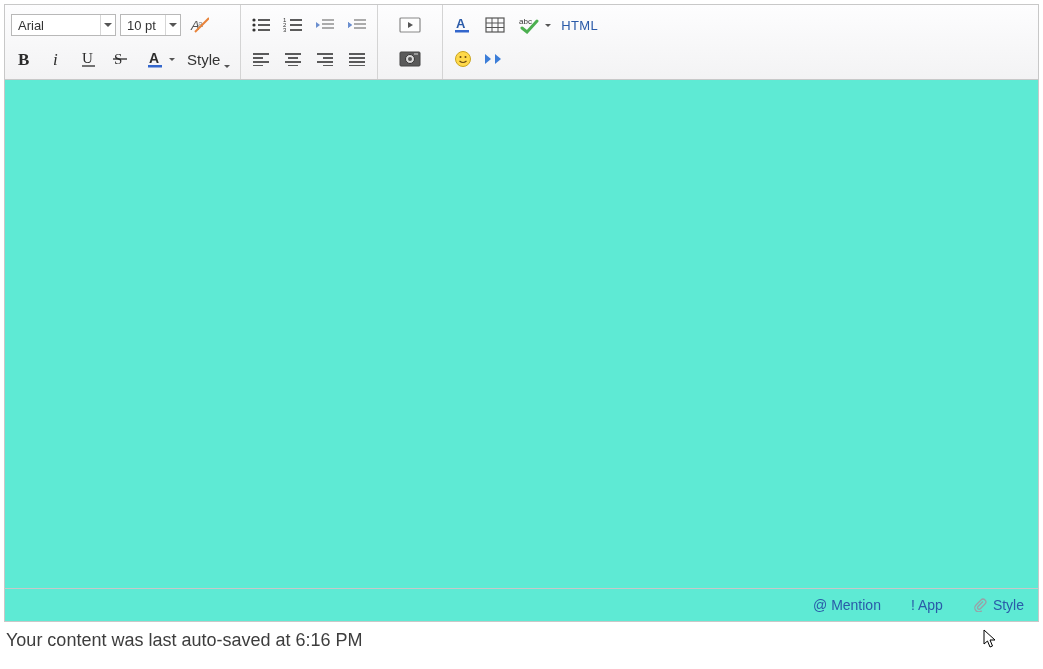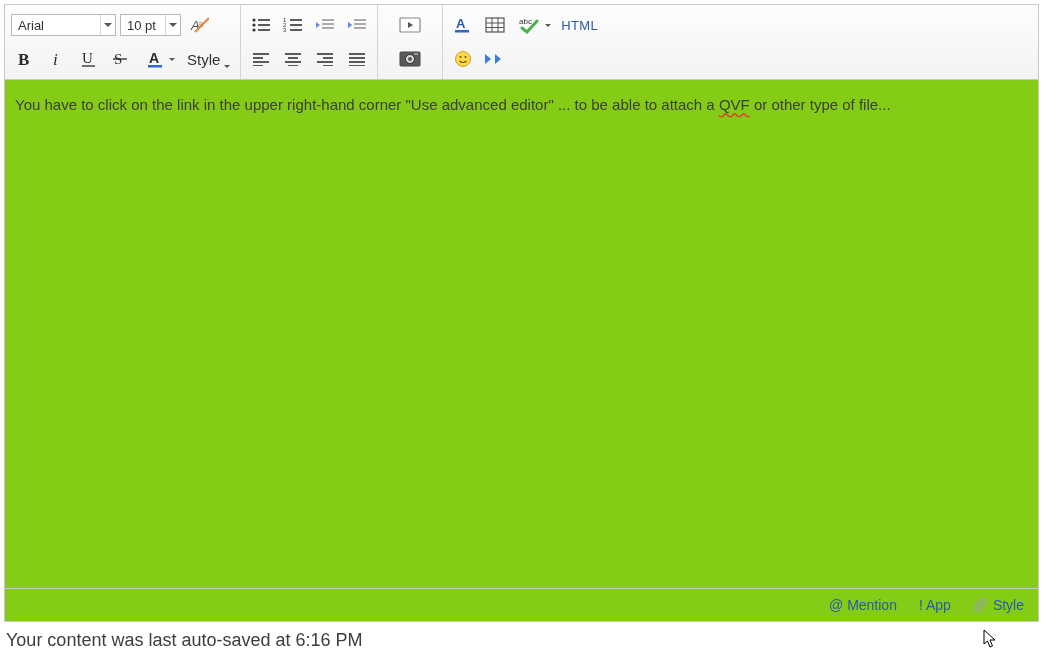--- a/index.html
+++ b/index.html
@@ -6,21 +6,21 @@
   body {
     margin: 0;
     padding: 4px;
     font-family: Arial, sans-serif;
     background: #fff;
     width: 1043px;
   }
   .editor-wrap {
     border: 1px solid #c8c8c8;
     width: 1035px;
-    background: #84cc16;
+    background: #5eead4;
   }
   .toolbar {
     background: linear-gradient(#fdfdfe, #f3f3f4);
     border-bottom: 1px solid #c8c8c8;
     display: flex;
     align-items: stretch;
   }
   .tgroup {
     display: flex;
     flex-direction: column;
@@ -79,21 +79,21 @@
     text-decoration-skip-ink: none;
     text-underline-offset: 2px;
   }
   .bottombar {
     border-top: 1px solid #c8c8c8;
     height: 33px;
     display:flex;
     justify-content:flex-end;
     align-items:center;
     padding: 0 14px;
-    gap: 22px;
+    gap: 30px;
   }
   .blink { color:#2a5aa8; font-size:14px; display:inline-flex;align-items:center;gap:6px;}
   .status { font-size:18px; color:#3d3d3d; margin:8px 0 0 2px;}
   .cursor {
     position:absolute;
     left:983px; top:629px;
     pointer-events:none;
   }
 </style>
 </head>
@@ -300,21 +300,20 @@
               <polygon points="2,2 8,7 2,12" fill="#3b7dd8"></polygon>
               <polygon points="12,2 18,7 12,12" fill="#3b7dd8"></polygon>
             </svg>
         </span>
       </div>
     </div>
 
   </div>
 
   <div class="content">
-    <p><span>You have to click on the link in the upper right-hand corner "Use advanced editor" ... to be able to attach a </span><span class="squiggle">QVF</span><span> or other type of file...</span></p>
   </div>
 
   <div class="bottombar">
     <span class="blink">@ Mention</span>
     <span class="blink">! App</span>
     <span class="blink">
       <svg width="14" height="14">
           <path d="M10 3.5 L5 8.5 a1.6 1.6 0 0 0 2.3 2.3 L12 6 a2.8 2.8 0 0 0 -4 -4 L3 7 a4 4 0 0 0 5.7 5.7" fill="none" stroke="#9aa0a6" stroke-width="1.3"></path>
         </svg>
       <span>Style</span>

